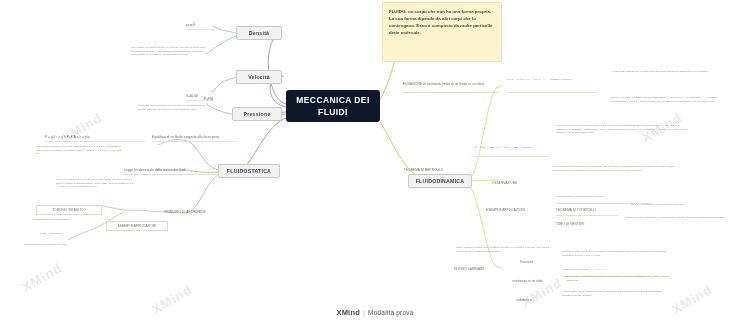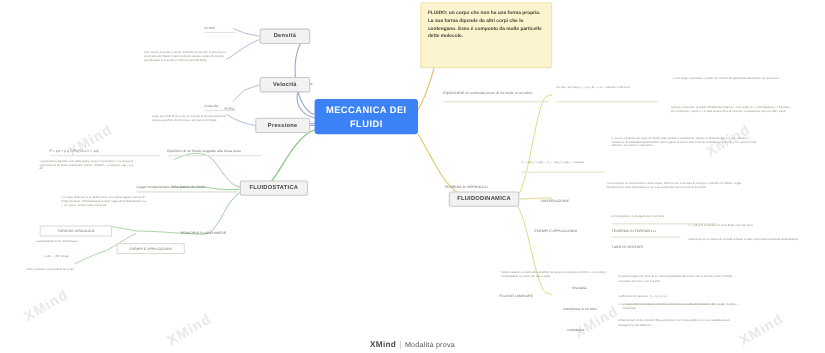--- a/index.html
+++ b/index.html
@@ -13,21 +13,21 @@
   svg.links{position:absolute;left:0;top:0;width:750px;height:321px;pointer-events:none;}
 
   
   .wm{position:absolute;color:#e9e9e9;font-size:13px;font-weight:700;
       transform:rotate(-30deg);user-select:none;letter-spacing:1px;}
 
   
   .node{position:absolute;box-sizing:border-box;}
 
   .root{
-    background:#3b82f6;color:#fff;border-radius:3px;
+    background:#0f172a;color:#fff;border-radius:3px;
     font-size:8.5px;font-weight:700;letter-spacing:.4px;
     display:flex;align-items:center;text-align:center;
     line-height:1.45;padding:3px 5px;
   }
   .main{
     background:#f2f2f2;border:1px solid #c8c8c8;border-radius:2px;
     font-size:5.2px;font-weight:700;letter-spacing:.25px;color:#444;
     display:flex;align-items:center;justify-content:center;text-align:center;
     padding:1px 3px;
   }

